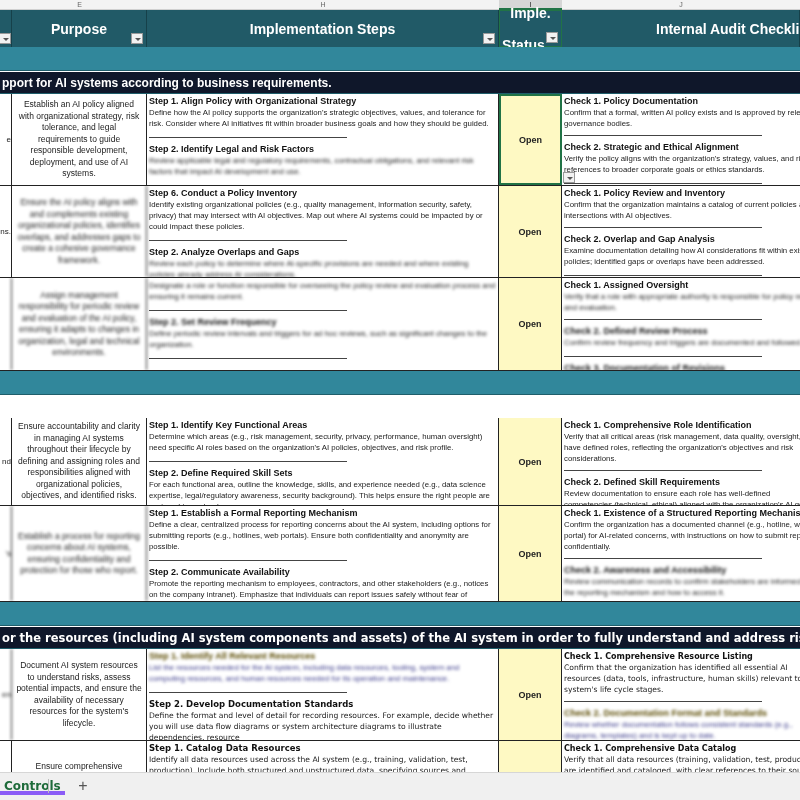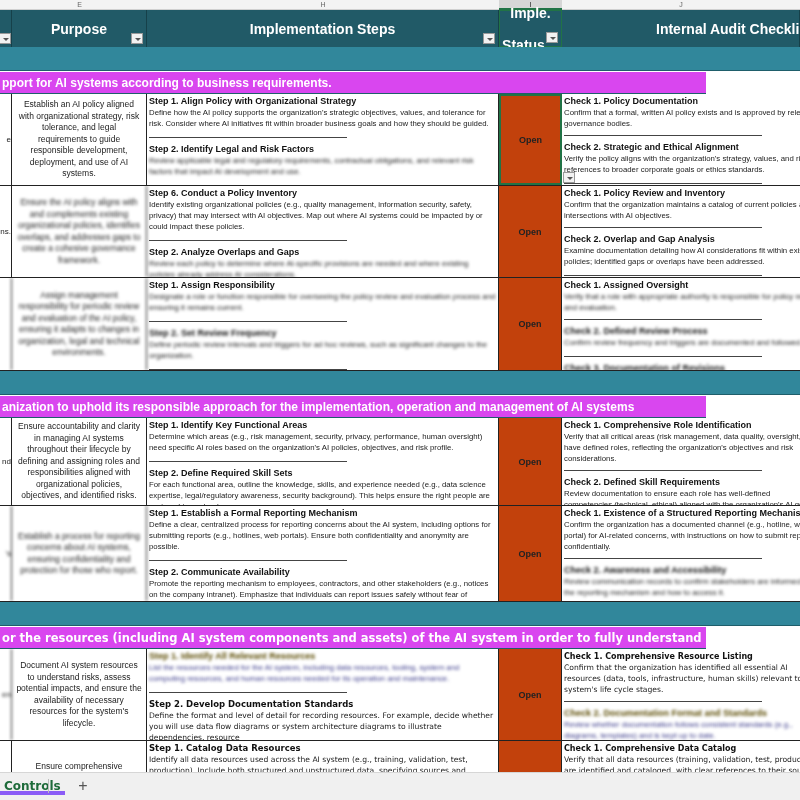--- a/index.html
+++ b/index.html
@@ -10,27 +10,27 @@
   .colhdr { position: absolute; top: 0; height: 10px; background: #f3f3f3; border-bottom: 1px solid #d0d0d0; font-size: 7px; color: #666; text-align: center; line-height: 10px; }
   .colhdr.sel { background: #d6d6d6; color: #222; border-bottom: 2px solid #217346; }
 
   
   .hdr { position: absolute; top: 10px; height: 37px; background: #215a67; color: #fff; font-weight: bold; font-size: 14px; display: flex; align-items: center; justify-content: center; border-right: 1px solid #16414a; text-align: center; line-height: 16px; }
   .hdr.sel { border: 1px solid #217346; }
   .filter { position: absolute; bottom: 3px; right: 3px; width: 12px; height: 11px; background: #f2f2f2; border: 1px solid #999; }
   .filter::after { content: ""; position: absolute; left: 3px; top: 4px; border-left: 3px solid transparent; border-right: 3px solid transparent; border-top: 3px solid #555; }
 
   .band-dark { position: absolute; left: 0; width: 800px; height: 24px; background: #31879b; border-bottom: 1px solid #1f5e6b; }
-  .band-light { position: absolute; left: 0; width: 706px; height: 22px; background: #d946ef; color: #fff; font-weight: bold; font-size: 12px; line-height: 22px; padding-left: 2px; white-space: nowrap; overflow: hidden; border-bottom: 1px solid #1f5e6b; }
+  .band-light { position: absolute; left: 0; width: 800px; height: 22px; background: #0f172a; color: #fff; font-weight: bold; font-size: 12px; line-height: 22px; padding-left: 2px; white-space: nowrap; overflow: hidden; border-bottom: 1px solid #1f5e6b; }
 
   .row { position: absolute; left: 0; width: 800px; border-bottom: 1px solid #222; overflow: hidden; }
   .c-d { position: absolute; left: 0; width: 12px; top: 0; bottom: 0; border-right: 1px solid #222; font-size: 8px; color: #222; overflow: hidden; display: flex; align-items: center; justify-content: flex-end; white-space: nowrap; }
   .c-e { position: absolute; left: 12px; width: 135px; top: 0; bottom: 0; border-right: 1px solid #222; font-size: 8.5px; color: #222; display: flex; align-items: center; justify-content: center; text-align: center; padding: 0 4px; line-height: 11.5px; }
   .c-h { position: absolute; left: 147px; width: 352px; top: 0; bottom: 0; border-right: 1px solid #222; padding: 2px 2px; overflow: hidden; }
-  .c-i { position: absolute; left: 499px; width: 63px; top: 0; bottom: 0; border-right: 1px solid #222; background: #c2410c; font-weight: bold; font-size: 9px; color: #222; display: flex; align-items: center; justify-content: center; }
+  .c-i { position: absolute; left: 499px; width: 63px; top: 0; bottom: 0; border-right: 1px solid #222; background: #fef9c3; font-weight: bold; font-size: 9px; color: #222; display: flex; align-items: center; justify-content: center; }
   .c-i.sel { border: 2px solid #217346; }
   .c-j { position: absolute; left: 562px; width: 260px; top: 0; bottom: 0; padding: 2px 2px; overflow: hidden; }
 
   .step-t { font-weight: bold; font-size: 9px; color: #111; line-height: 11px; white-space: nowrap; }
   .step-d { font-size: 7.8px; color: #222; line-height: 11px; }
   .sep { width: 198px; height: 1px; background: #444; margin: 8px 0 6px 0; }
   .blur { filter: blur(1.4px); }
   .cal { font-family: "DejaVu Sans", sans-serif; }
 
   .dd-btn { position: absolute; width: 12px; height: 11px; background: #f2f2f2; border: 1px solid #999; }
@@ -119,42 +119,40 @@
       <div class="step-d">Examine documentation detailing how AI considerations fit within existing policies; identified gaps or overlaps have been addressed.</div>
       <div class="sep"></div>
 
     </div>
   </div>
 
   <div class="row" style="top:278px;height:93px;">
     <div class="c-d blur"></div>
     <div class="c-e blur">Assign management responsibility for periodic review and evaluation of the AI policy, ensuring it adapts to changes in organization, legal and technical environments.</div>
     <div class="c-h">
-      <div class="step-t">Step 1. Assign Responsibility</div>
       <div class="step-d blur">Designate a role or function responsible for overseeing the policy review and evaluation process and ensuring it remains current.</div>
       <div class="sep"></div>
       <div class="step-t blur">Step 2. Set Review Frequency</div>
       <div class="step-d blur">Define periodic review intervals and triggers for ad hoc reviews, such as significant changes to the organization.</div>
       <div class="sep"></div>
 
     </div>
     <div class="c-i">Open</div>
     <div class="c-j">
       <div class="step-t">Check 1. Assigned Oversight</div>
       <div class="step-d blur">Verify that a role with appropriate authority is responsible for policy review and evaluation.</div>
       <div class="sep" style="margin-top:6px;"></div>
       <div class="step-t blur">Check 2. Defined Review Process</div>
       <div class="step-d blur">Confirm review frequency and triggers are documented and followed.</div>
       <div class="sep"></div>
       <div class="step-t blur">Check 3. Documentation of Revisions</div>
     </div>
   </div>
 
   <div class="band-dark" style="top:371px;"></div>
-  <div class="band-light" style="top:396px;">anization to uphold its responsible approach for the implementation, operation and management of AI systems</div>
 
   <div class="row" style="top:418px;height:88px;">
     <div class="c-d">nd</div>
     <div class="c-e">Ensure accountability and clarity in managing AI systems throughout their lifecycle by defining and assigning roles and responsibilities aligned with organizational policies, objectives, and identified risks.</div>
     <div class="c-h">
       <div class="step-t">Step 1. Identify Key Functional Areas</div>
       <div class="step-d">Determine which areas (e.g., risk management, security, privacy, performance, human oversight) need specific AI roles based on the organization's AI policies, objectives, and risk profile.</div>
       <div class="sep"></div>
       <div class="step-t">Step 2. Define Required Skill Sets</div>
       <div class="step-d">For each functional area, outline the knowledge, skills, and experience needed (e.g., data science expertise, legal/regulatory awareness, security background). This helps ensure the right people are assigned to each role.</div>

